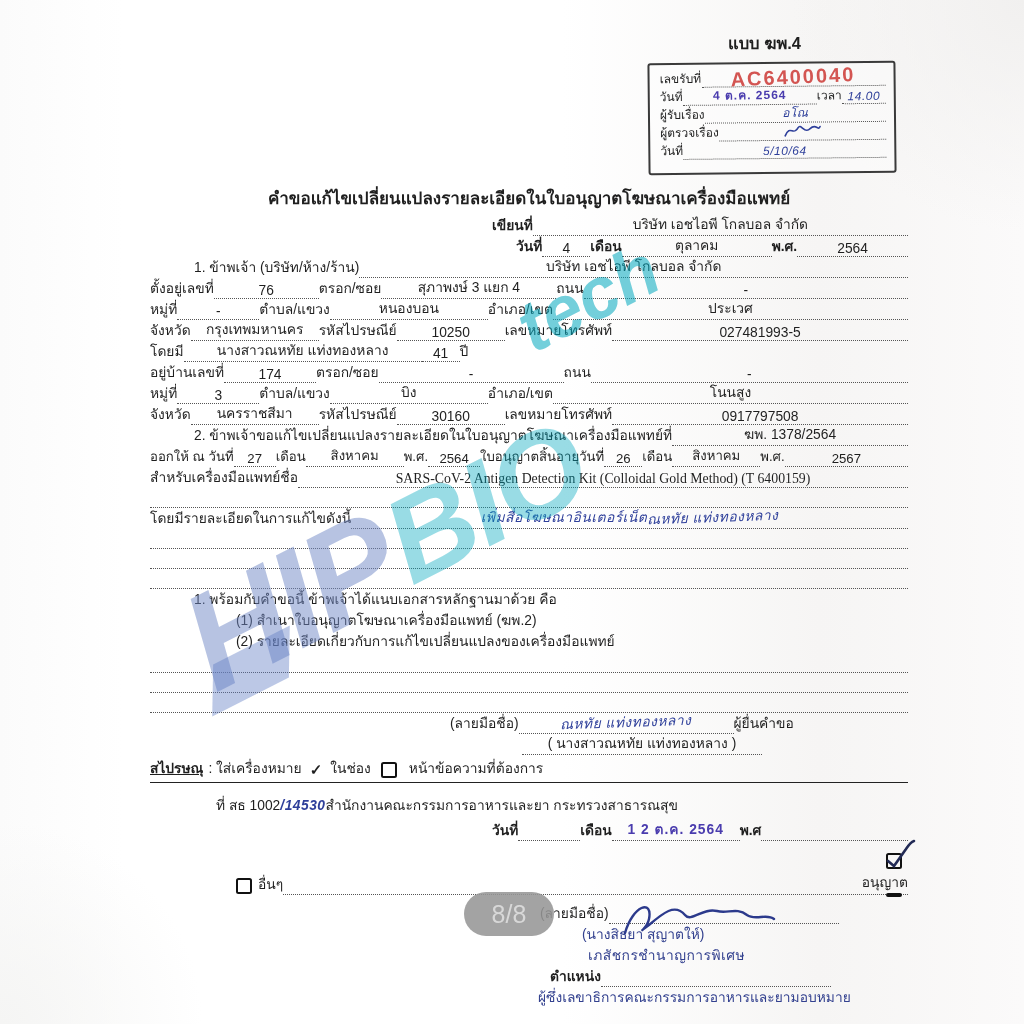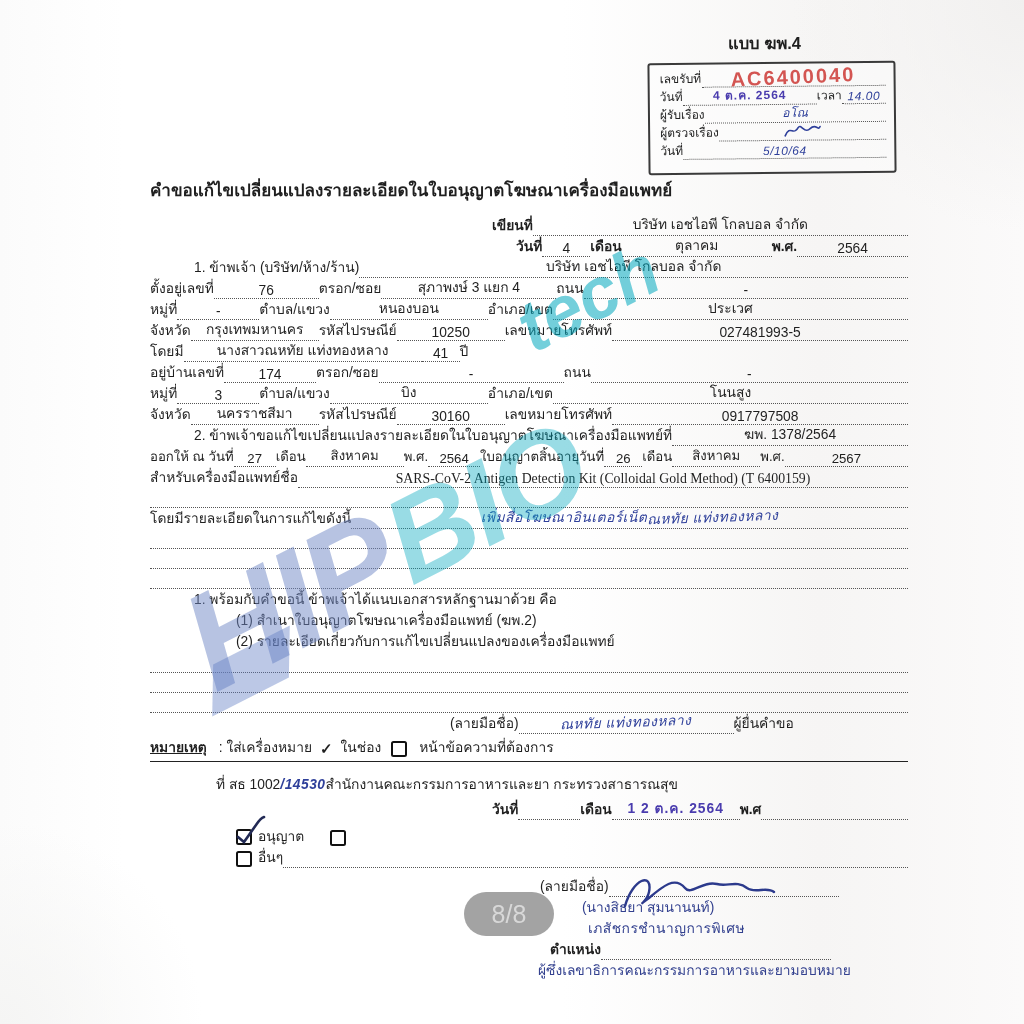--- a/index.html
+++ b/index.html
@@ -17,21 +17,21 @@
   .stamp-box{position:absolute;top:62px;left:498px;width:226px;height:100px;border:2px solid #3a3a3a;
     border-radius:3px;transform:rotate(-0.6deg);padding:5px 8px 3px 10px;font-size:12px;background:rgba(255,255,255,.4);}
   .sb-row{display:flex;align-items:flex-end;height:18px;white-space:nowrap;}
   .sb-lb{color:#222;}
   .sb-fd{flex:1;border-bottom:1.2px dotted #555;text-align:center;position:relative;}
   .hw{color:#2e3f9a;font-style:italic;letter-spacing:.5px;}
   .hw-red{color:#cf4440;font-weight:bold;font-size:20px;letter-spacing:2px;transform:rotate(-2deg);display:inline-block;position:relative;top:3px;opacity:.9;}
   .stampblue{color:#4a3cae;font-weight:bold;font-style:normal;letter-spacing:1px;}
   
   .flow{position:absolute;left:0;top:215px;width:758px;}
-  .title{position:absolute;top:176px;left:0;width:758px;font-weight:bold;font-size:17px;}
+  .title{position:absolute;top:184px;left:0;width:758px;text-align:center;font-weight:bold;font-size:17px;}
   .ln{display:flex;align-items:flex-end;height:21px;white-space:nowrap;}
   .lb{white-space:nowrap;}
   .b{font-weight:bold;}
   .fd{display:inline-block;border-bottom:1.5px dotted #555;text-align:center;overflow:visible;}
   .fdc{flex:1;border-bottom:1.5px dotted #555;text-align:center;overflow:visible;}
   .blank{height:20px;}
   .ser{font-family:"Liberation Serif",serif;}
   .ind1{margin-left:44px;}
   .ind2{margin-left:86px;}
   .cb{display:inline-block;width:12px;height:12px;border:2.2px solid #111;border-radius:2.5px;margin:0 6px 1px 0;vertical-align:-2px;position:relative;}
@@ -241,24 +241,27 @@
       <div class="ln blank">
           <span class="fdc"></span>
         </div>
 
       <div class="ln" style="margin-left:300px;">
         <span class="lb">(ลายมือชื่อ)</span>
         <span class="fd" style="width:215px;"><span class="hw" style="display:inline-block;transform:rotate(-2deg);">ณหทัย  แท่งทองหลาง</span></span>
         <span class="lb">ผู้ยื่นคำขอ</span>
       </div>
 
+      <div class="ln" style="margin-left:372px;">
+        <span class="fd" style="width:240px;">(  นางสาวณหทัย แท่งทองหลาง  )</span>
+      </div>
 
       <div class="ln" style="margin-top:3px;">
-        <span class="lb b ub">หมายเหตุ</span>
-        <span class="lb" style="margin-left:12px;">: ใส่เครื่องหมาย</span>
+        <span class="lb b ub">สไปรษณุ</span>
+        <span class="lb" style="margin-left:5px;">: ใส่เครื่องหมาย</span>
         <span class="lb b" style="margin:0 8px;font-size:15px;">✓</span>
         <span class="lb">ในช่อง</span>
         <span class="cb" style="margin-left:10px;"></span>
         <span class="lb" style="margin-left:6px;">หน้าข้อความที่ต้องการ</span>
       </div>
       <div class="note-rule"></div>
 
       <div class="ln" style="margin-top:12px;justify-content:flex-start;">
         <span class="lb" style="margin-left:66px;">
           <span>ที่ สธ 1002</span><span class="hw" style="font-weight:bold;">/</span><span class="hw" style="font-weight:bold;">14530</span>
@@ -268,21 +271,21 @@
 
       <div class="ln" style="margin-left:342px;margin-top:4px;">
         <span class="lb b">วันที่</span>
         <span class="fd" style="width:62px;"></span>
         <span class="lb b">เดือน</span>
         <span class="fd" style="width:128px;"><span class="stampblue">1 2 ต.ค. 2564</span></span>
         <span class="lb b">พ.ศ</span>
         <span class="fdc"></span>
       </div>
 
-      <div class="ln ind2" style="margin-top:6px;">
+      <div class="ln ind2" style="margin-top:12px;flex-direction:column;">
         <span class="cbwrap">
           <span class="cb"></span>
           <svg width="34" height="34" viewBox="0 0 34 34">
             <path d="M6 24 L12 29 L24 12 C26 9,29 5,32 4" fill="none" stroke="#222a55" stroke-width="2.6" stroke-linecap="round"></path>
           </svg>
         </span>
         <span class="lb">อนุญาต</span>
         <span class="cb" style="margin-left:26px;"></span>
       </div>
 
@@ -295,21 +298,21 @@
       <div class="ln" style="margin-left:390px;margin-top:8px;">
         <span class="lb">(ลายมือชื่อ)</span>
         <span class="fdc fd-rel" style="max-width:230px;">
           <svg class="sig-svg" width="160" height="48" viewBox="0 0 160 48">
             <path d="M6 40 C14 12,34 6,30 26 C28 36,16 42,30 32 C44 20,56 10,66 22 C72 30,84 14,98 18 C108 21,118 14,128 22 C136 28,148 20,155 26" fill="none" stroke="#2c3a8c" stroke-width="2.4" stroke-linecap="round"></path>
           </svg>
         </span>
       </div>
 
       <div class="ln" style="margin-left:432px;">
-        <span class="lb navy">(นางสิธยา  สุมนานนท์)</span>
+        <span class="lb navy">(นางสิธยา  สุญาตให์)</span>
       </div>
 
       <div class="ln" style="margin-left:438px;">
         <span class="lb navy" style="letter-spacing:.5px;">เภสัชกรชำนาญการพิเศษ</span>
       </div>
 
       <div class="ln" style="margin-left:400px;">
         <span class="lb b">ตำแหน่ง</span>
         <span class="fd" style="width:230px;"></span>
       </div>

